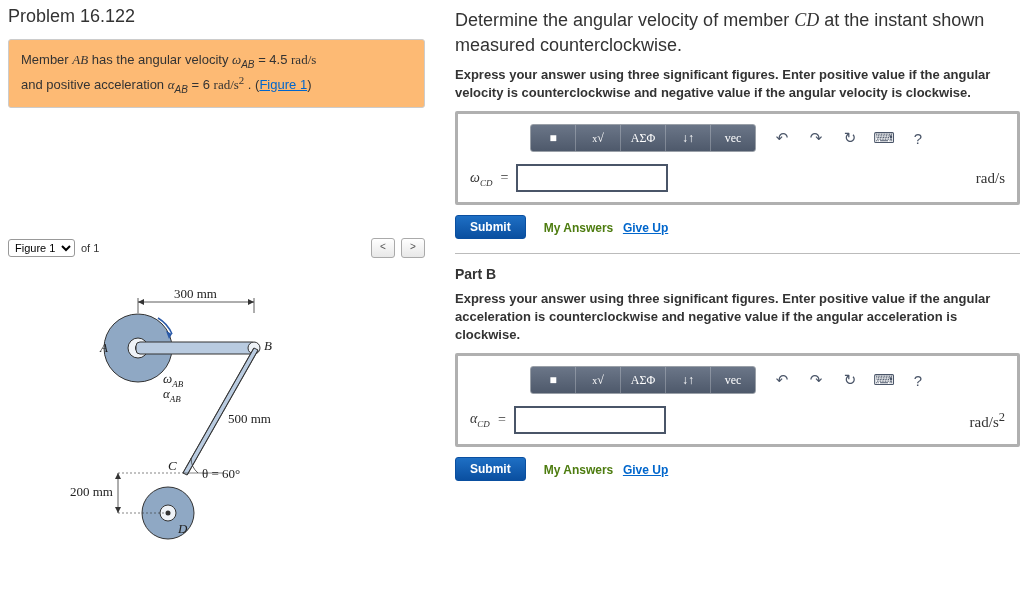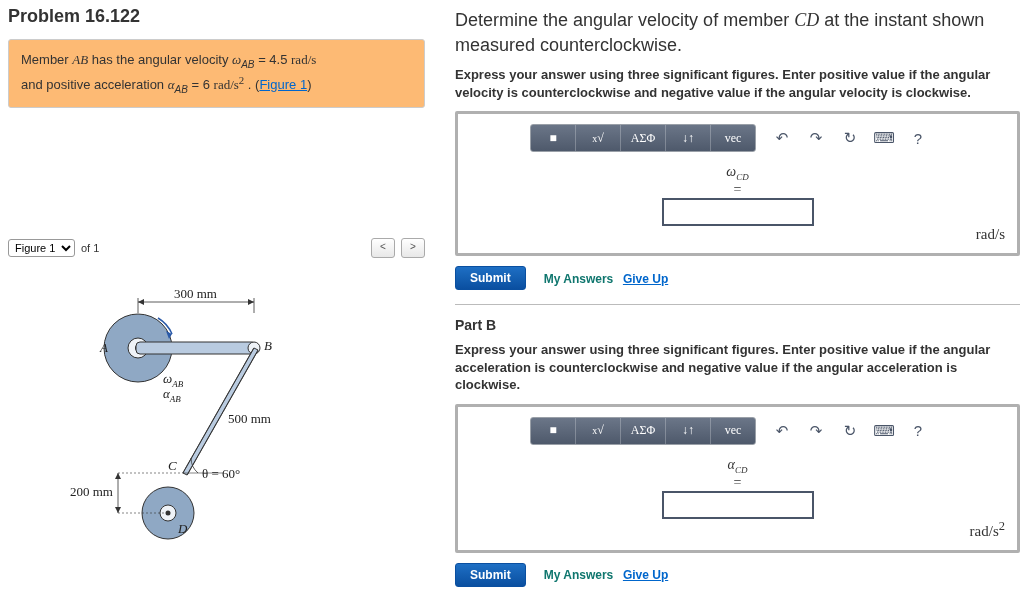--- a/index.html
+++ b/index.html
@@ -20,21 +20,21 @@
     padding: 6px 10px 0 8px;
     box-sizing: border-box;
   }
   .right-col {
     flex: 1;
     padding: 8px 4px 0 20px;
     box-sizing: border-box;
   }
   .problem-title {
     font-size: 18px;
-    font-weight: bold;
+    font-weight: normal;
     margin: 0 0 12px 0;
     color: #333;
   }
   .problem-box {
     border: 1px solid #ccc;
     border-radius: 3px;
     padding: 10px 12px;
     font-size: 13px;
     line-height: 1.5;
     background: #fdba74;
@@ -131,23 +131,23 @@
   .ic {
     width: 20px; height: 20px;
     display: flex; align-items: center; justify-content: center;
     color: #4a5568;
     cursor: pointer;
     font-size: 15px;
   }
   .answer-row {
     display: flex;
     align-items: center;
+    gap: 8px;
     font-family: "Times New Roman", serif;
     font-size: 14px;
-    flex-direction: column;
   }
   .answer-row .var { font-style: italic; }
   .answer-row .varsub { font-size: 9px; font-style: italic; vertical-align: sub; }
   .answer-input {
     border: 2px solid #4a5568;
     height: 22px;
     width: 140px;
     padding: 1px 4px;
     font-size: 13px;
     background: #fff;
@@ -165,21 +165,21 @@
   .submit-btn {
     background: linear-gradient(#1e6fc4,#0a4fa0);
     color: #fff;
     border: 1px solid #0a4fa0;
     border-radius: 3px;
     padding: 4px 14px;
     font-size: 12px;
     font-weight: bold;
     cursor: pointer;
   }
-  .my-answers { font-size: 12px; font-weight: bold; color: #0f766e; }
+  .my-answers { font-size: 12px; font-weight: bold; color: #4d7c0f; }
   .give-up { font-size: 12px; font-weight: bold; color: #0066cc; text-decoration: underline; cursor: pointer; margin-left: 6px; }
   
   .fig-label { font-family: "Times New Roman", serif; font-size: 13px; fill: #222; }
   .fig-label-i { font-style: italic; }
 </style>
 </head>
 <body>
 
 <div class="container">
 

